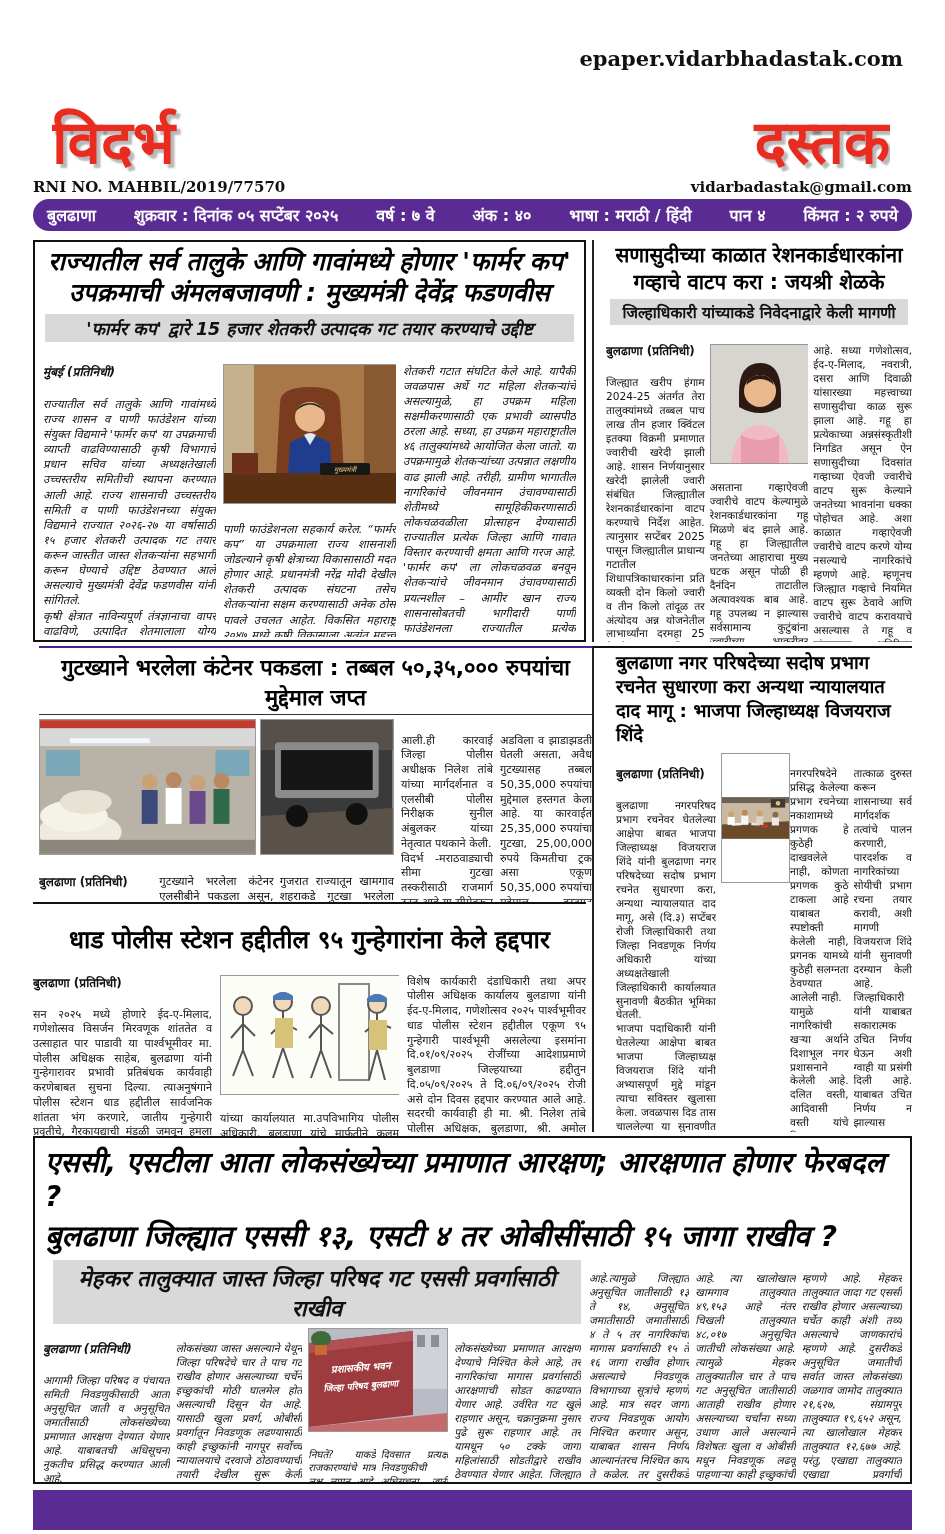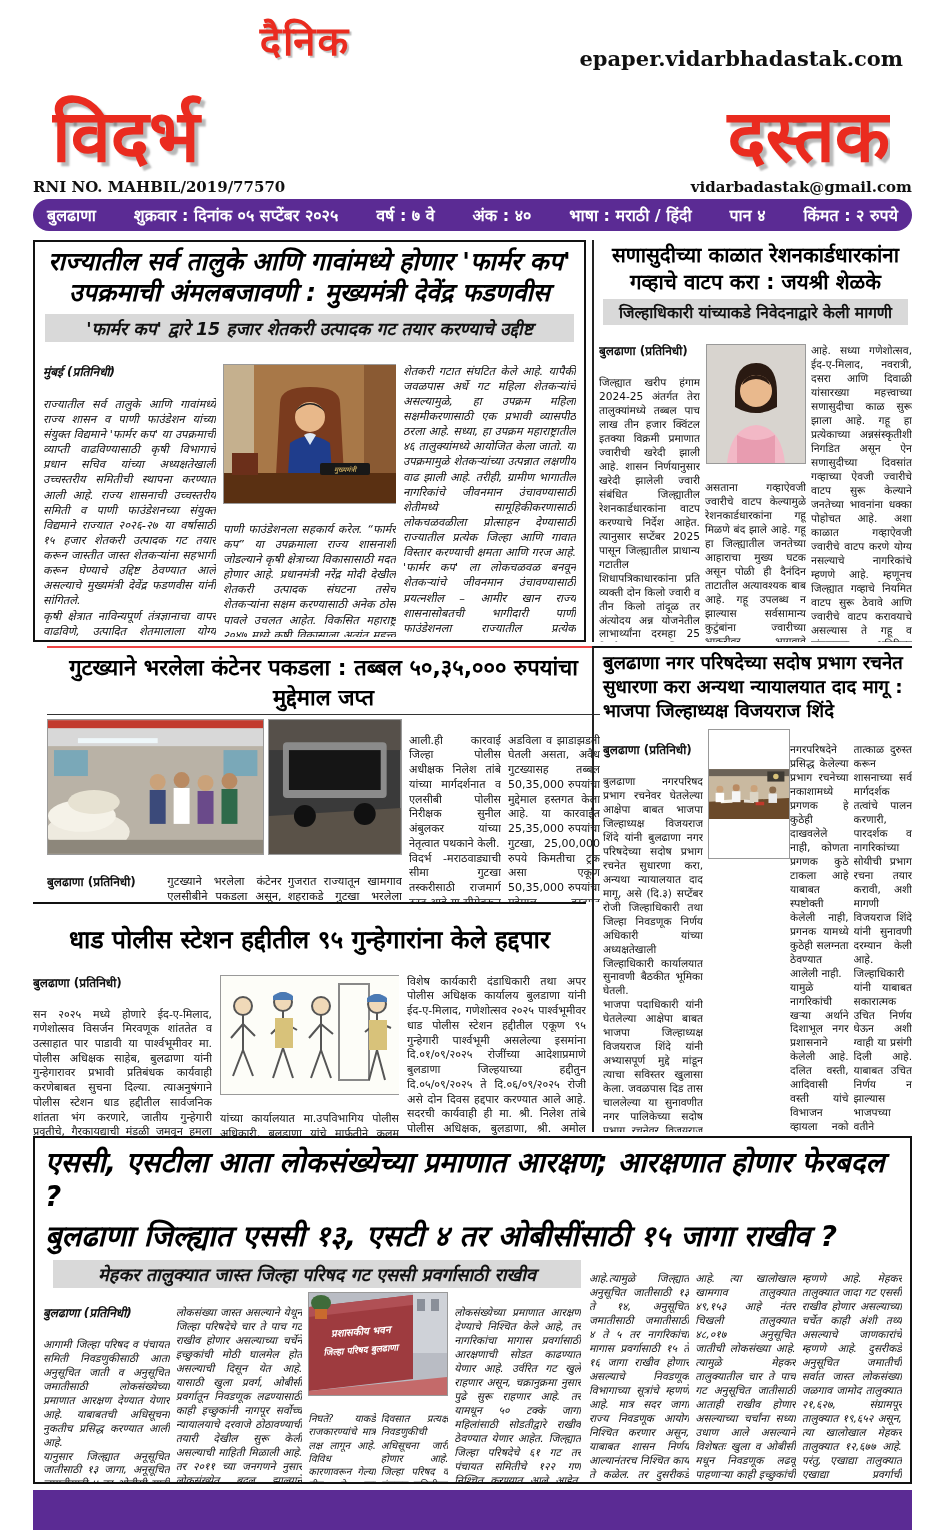--- a/index.html
+++ b/index.html
@@ -4,21 +4,21 @@
 <style>
   html,body{margin:0;padding:0;background:#ffffff;}
   .page{position:relative;width:945px;height:1534px;background:#ffffff;overflow:hidden;
         font-family:"DejaVu Sans",sans-serif;color:#111;}
   .abs{position:absolute;overflow:hidden;}
 
   
   .daily{font-weight:bold;color:#ea2b1f;font-size:40px;letter-spacing:2px;
          text-shadow:2px 2px 1px rgba(0,0,0,.25);}
   .bigtitle{display:flex;justify-content:space-between;align-items:flex-end;
-            font-weight:bold;color:#ea2b1f;font-size:72px;line-height:1;
+            font-weight:bold;color:#ea2b1f;font-size:60px;line-height:1;
             text-shadow:4px 4px 2px rgba(0,0,0,.28);gap:30px;}
   .website{font-weight:bold;font-size:21px;font-family:"DejaVu Serif",serif;}
   .mast-row{display:flex;justify-content:space-between;align-items:flex-end;
             font-weight:bold;font-size:15px;font-family:"DejaVu Serif",serif;}
 
   
   .infobar{background:#5b2b94;color:#fff;display:flex;align-items:center;
            justify-content:space-between;padding:0 14px;font-weight:bold;font-size:16px;}
   .infobar span{white-space:nowrap;}
 
@@ -33,21 +33,20 @@
   .photo{display:block;margin:0 auto 3px auto;border:1px solid #999;}
   .boxed{border:2px solid #111;background:#fff;font-style:italic;}
   .ldiv{border-left:2px solid #222;}
 </style>
 </head>
 <body>
 
 <div class="page">
 
   <div class="abs" style="left:0;top:0;width:945px;height:198px;">
-    <div class="abs daily" style="left:195px;top:12px;width:220px;height:52px;text-align:center;">दैनिक</div>
     <div class="abs website" style="right:42px;top:46px;">epaper.vidarbhadastak.com</div>
     <div class="abs bigtitle" style="left:52px;top:60px;width:838px;height:112px;">
       <span>विदर्भ</span>
       <span>दस्तक</span>
     </div>
     <div class="abs mast-row" style="left:33px;top:174px;width:879px;height:22px;">
       <span>RNI NO. MAHBIL/2019/77570</span>
       <span>vidarbadastak@gmail.com</span>
     </div>
   </div>
@@ -87,21 +86,21 @@
           <text x="121" y="107" font-size="7" fill="#e8c36a" text-anchor="middle">मुख्यमंत्री</text>
         </svg>
         <span>पाणी फाउंडेशनला सहकार्य करेल. “फार्मर कप” या उपक्रमाला राज्य शासनाशी जोडल्याने कृषी क्षेत्राच्या विकासासाठी मदत होणार आहे. प्रधानमंत्री नरेंद्र मोदी देखील शेतकरी उत्पादक संघटना तसेच शेतकऱ्यांना सक्षम करण्यासाठी अनेक ठोस पावले उचलत आहेत. विकसित महाराष्ट्र २०४७ मध्ये कृषी विकासाला अत्यंत महत्त्व देण्यात आले आहे. त्याच दृष्टीने राज्यातील हा उपक्रम देखील महत्त्वपूर्ण ठरेल, असे मुख्यमंत्री यांनी सांगितले. पाणी फाउंडेशनने २०२१ पासून “सत्यमेव जयते फार्मर कप” या उपक्रमाच्या माध्यमातून ५० हजाराहून अधिक शेतकऱ्यांना</span>
       </div>
       <div class="col">
         <span>शेतकरी गटात संघटित केले आहे. यापैकी जवळपास अर्धे गट महिला शेतकऱ्यांचे असल्यामुळे, हा उपक्रम महिला सक्षमीकरणासाठी एक प्रभावी व्यासपीठ ठरला आहे. सध्या, हा उपक्रम महाराष्ट्रातील ४६ तालुक्यांमध्ये आयोजित केला जातो. या उपक्रमामुळे शेतकऱ्यांच्या उत्पन्नात लक्षणीय वाढ झाली आहे. तरीही, ग्रामीण भागातील नागरिकांचे जीवनमान उंचावण्यासाठी शेतीमध्ये सामूहिकीकरणासाठी लोकचळवळीला प्रोत्साहन देण्यासाठी राज्यातील प्रत्येक जिल्हा आणि गावात विस्तार करण्याची क्षमता आणि गरज आहे. 'फार्मर कप' ला लोकचळवळ बनवून शेतकऱ्यांचे जीवनमान उंचावण्यासाठी प्रयत्नशील – आमीर खान राज्य शासनासोबतची भागीदारी पाणी फाउंडेशनला राज्यातील प्रत्येक शेतकऱ्यापर्यंत पोहोचण्याची मोठी संधी देत आहे. ज्ञान, प्रशिक्षण आणि सामूहिकीकरणाच्या माध्यमातून शेतकरी कुटुंबांचे उत्पन्न आणि उत्पादकता वाढवण्यासाठी आम्ही सातत्याने प्रयत्न करू. 'फार्मर कप'ला लोकचळवळ बनवून शेतकऱ्यांची उपजीविका उंचावण्यासाठी प्रयत्नशील राहू, असे मत पाणी फाउंडेशनचे संस्थापक आमीर खान यांनी व्यक्त केले.</span>
       </div>
     </div>
   </div>
 
-  <div class="abs ldiv small" style="left:592px;top:240px;width:320px;height:402px;box-sizing:border-box;padding-left:5px;">
+  <div class="abs ldiv small" style="left:592px;top:240px;width:320px;height:402px;box-sizing:border-box;padding-left:12px;">
     <div class="hl" style="font-size:20.5px;line-height:1.3;padding:2px 0;">सणासुदीच्या काळात रेशनकार्डधारकांना गव्हाचे वाटप करा : जयश्री शेळके</div>
     <div class="subhead" style="font-size:15.5px;margin:2px 4px;">जिल्हाधिकारी यांच्याकडे निवेदनाद्वारे केली मागणी</div>
     <div class="cols" style="padding:3px 0;height:322px;gap:5px;">
       <div class="col">
         <div class="byline">बुलढाणा (प्रतिनिधी)</div>
         <span>जिल्ह्यात खरीप हंगाम 2024-25 अंतर्गत तेरा तालुक्यांमध्ये तब्बल पाच लाख तीन हजार क्विंटल इतक्या विक्रमी प्रमाणात ज्वारीची खरेदी झाली आहे. शासन निर्णयानुसार खरेदी झालेली ज्वारी संबंधित जिल्ह्यातील रेशनकार्डधारकांना वाटप करण्याचे निर्देश आहेत. त्यानुसार सप्टेंबर 2025 पासून जिल्ह्यातील प्राधान्य गटातील शिधापत्रिकाधारकांना प्रति व्यक्ती दोन किलो ज्वारी व तीन किलो तांदूळ तर अंत्योदय अन्न योजनेतील लाभार्थ्यांना दरमहा 25 किलो तांदूळ आणि 10 किलो ज्वारीचे वाटप निश्चित करण्यात आले आहे.
 तथापि, बुलढाणा जिल्ह्यास दरमहा 39 हजार क्विंटल गहू व 64 हजार क्विंटल तांदळाची गरज</span>
       </div>
       <div class="col">
         <svg class="photo" width="98" height="118" viewBox="0 0 98 118">
@@ -113,21 +112,21 @@
           <path d="M30 90 Q49 100 68 90 L68 118 L30 118Z" fill="#e89cb0"></path>
         </svg>
         <span>असताना गव्हाऐवजी ज्वारीचे वाटप केल्यामुळे रेशनकार्डधारकांना गहू मिळणे बंद झाले आहे. गहू हा जिल्ह्यातील जनतेच्या आहाराचा मुख्य घटक असून पोळी ही दैनंदिन ताटातील अत्यावश्यक बाब आहे. गहू उपलब्ध न झाल्यास सर्वसामान्य कुटुंबांना ज्वारीच्या भाकरीवर भागवावे लागणार असून यामुळे आहारातील समतोल बिघडून गरीब व मध्यमवर्गीय कुटुंबांना मोठा त्रास सहन करावा लागत</span>
       </div>
       <div class="col">
         <span>आहे. सध्या गणेशोत्सव, ईद-ए-मिलाद, नवरात्री, दसरा आणि दिवाळी यांसारख्या महत्त्वाच्या सणासुदीचा काळ सुरू झाला आहे. गहू हा प्रत्येकाच्या अन्नसंस्कृतीशी निगडित असून ऐन सणासुदीच्या दिवसांत गव्हाच्या ऐवजी ज्वारीचे वाटप सुरू केल्याने जनतेच्या भावनांना धक्का पोहोचत आहे. अशा काळात गव्हाऐवजी ज्वारीचे वाटप करणे योग्य नसल्याचे नागरिकांचे म्हणणे आहे. म्हणूनच जिल्ह्यात गव्हाचे नियमित वाटप सुरू ठेवावे आणि ज्वारीचे वाटप करावयाचे असल्यास ते गहू व तांदळाच्या अतिरिक्त प्रमाणात करावे, अशी मागणी शिवसेना (उद्धव बाळासाहेब ठाकरे) प्रवक्ता अॅड.जयश्री शेळके यांनी निवेदनाद्वारे जिल्हाधिकारी यांच्याकडे केली आहे.</span>
       </div>
     </div>
   </div>
 
-  <div class="abs" style="left:47px;top:646px;width:553px;height:254px;border-top:2px solid #ef4444;">
+  <div class="abs" style="left:39px;top:646px;width:553px;height:254px;border-top:2px solid #4c1d95;">
     <div class="hl" style="font-size:22px;padding:3px 2px;border-bottom:1px solid #333;margin-bottom:4px;">गुटख्याने भरलेला कंटेनर पकडला : तब्बल ५०,३५,००० रुपयांचा मुद्देमाल जप्त</div>
     <div style="display:flex;gap:7px;">
       <div style="width:355px;flex:none;">
         <div style="display:flex;gap:4px;">
           <svg class="photo" width="216" height="134" viewBox="0 0 216 134" style="margin:0;">
             <rect width="216" height="134" fill="#b9b2a6"></rect>
             <rect x="0" y="0" width="216" height="26" fill="#d8d8d8"></rect>
             <rect x="0" y="0" width="216" height="8" fill="#c23a2e"></rect>
             <rect x="30" y="18" width="80" height="5" fill="#eef7fa"></rect>
             <rect x="6" y="30" width="34" height="26" fill="#7aa8b8"></rect>
@@ -173,21 +172,21 @@
       <div class="col" style="height:246px;font-size:11px;">
         <span>आली.ही कारवाई जिल्हा पोलीस अधीक्षक निलेश तांबे यांच्या मार्गदर्शनात व एलसीबी पोलीस निरीक्षक सुनील अंबुलकर यांच्या नेतृत्वात पथकाने केली.
 विदर्भ -मराठवाड्याची सीमा गुटखा तस्करीसाठी राजमार्ग ठरत आहे.या सीमेवरून बुलढाणा जिल्ह्यात मोठ्या प्रमाणात तस्करी होत असल्याचे 3 सप्टेंबर रोजी उघड झाले. खामगाव शहराकडे गुटखा येत असल्याची गुप्त माहिती स्थागुशाखेच्या पथकाने मिळताच ग्रामीण हद्दीतील रस्त्यावरील पारखेड फाट्यावर नाकेबंदी करून</span>
       </div>
       <div class="col" style="height:246px;font-size:11px;">
         <span>अडविला व झाडाझडती घेतली असता, अवैध गुटख्यासह तब्बल 50,35,000 रुपयांचा मुद्देमाल हस्तगत केला आहे. या कारवाईत 25,35,000 रुपयांचा गुटखा, 25,00,000 रुपये किमतीचा ट्रक असा एकूण 50,35,000 रुपयांचा मुद्देमाल हस्तगत करण्यात आला आहे. सदरची कारवाई पोलीस अधीक्षकनिलेश तांबे यांचे आदेशान्वये अपर पो.अ.श्रेणिक लोढा, अमोल गायकवाड यांच्या मार्गदर्शनाखाली स्थागुशाचे पोनि सुनिल अंबुलकर यांचे नेतृत्वात पोउपनि अविनाश जायभाये,पोहेकॉ. दिपक लेंबुरखाळे, शेख चाँद, गणेश पाटील, पोकॉ. गजानन गोरले, चापोकॉ. निवृत्ती पुंड यांचे पथकाने केली.</span>
       </div>
     </div>
   </div>
 
-  <div class="abs ldiv small" style="left:592px;top:646px;width:320px;height:486px;box-sizing:border-box;padding-left:9px;border-top:2px solid #111;">
+  <div class="abs ldiv small" style="left:592px;top:646px;width:320px;height:486px;box-sizing:border-box;padding-left:22px;border-top:2px solid #111;">
     <div class="hl" style="font-size:18.5px;line-height:1.3;padding:3px 0;text-align:left;">बुलढाणा नगर परिषदेच्या सदोष प्रभाग रचनेत सुधारणा करा अन्यथा न्यायालयात दाद मागू : भाजपा जिल्हाध्यक्ष विजयराज शिंदे</div>
     <div style="display:flex;gap:5px;margin-top:3px;height:440px;">
       <div class="col" style="flex:none;width:100px;">
         <div class="byline">बुलढाणा (प्रतिनिधी)</div>
         <span>बुलढाणा नगरपरिषद प्रभाग रचनेवर घेतलेल्या आक्षेपा बाबत भाजपा जिल्हाध्यक्ष विजयराज शिंदे यांनी बुलढाणा नगर परिषदेच्या सदोष प्रभाग रचनेत सुधारणा करा, अन्यथा न्यायालयात दाद मागू, असे (दि.३) सप्टेंबर रोजी जिल्हाधिकारी तथा जिल्हा निवडणूक निर्णय अधिकारी यांच्या अध्यक्षतेखाली जिल्हाधिकारी कार्यालयात सुनावणी बैठकीत भूमिका घेतली.
 भाजपा पदाधिकारी यांनी घेतलेल्या आक्षेपा बाबत भाजपा जिल्हाध्यक्ष विजयराज शिंदे यांनी अभ्यासपूर्ण मुद्दे मांडून त्याचा सविस्तर खुलासा केला. जवळपास दिड तास चाललेल्या या सुनावणीत नगर पालिकेच्या सदोष प्रभाग रचनेवर विजयराज शिंदे यांनी जिल्हाधिकारी यांचे लक्ष वेधले, यावेळी झालेले चर्चे दरम्यान बुलढाणा नगर प्रशासनाने नागरिकांच्या सोयीची प्रभाग रचना न करता राजकीय व्यक्तींच्या सोयीची प्रभाग रचना केलेली आहे. नगरपरिषदेने नॅशनल हायवे, नदी, नाले,तलाव, शाळा, कब्रस्तान, स्मशानभूमी याबाबतच्या मार्गदर्शक तत्वांचा विचार केला गेलेला नाही.</span>
       </div>
       <div style="flex:1;min-width:0;display:flex;flex-direction:row;">
         <svg class="photo" width="206" height="128" viewBox="0 0 206 128" style="margin-bottom:3px;">
           <rect width="206" height="128" fill="#c9b9a0"></rect>
@@ -254,21 +253,21 @@
         <span>विशेष कार्यकारी दंडाधिकारी तथा अपर पोलीस अधिक्षक कार्यालय बुलडाणा यांनी ईद-ए-मिलाद, गणेशोत्सव २०२५ पार्श्वभूमीवर धाड पोलीस स्टेशन हद्दीतील एकूण ९५ गुन्हेगारी पार्श्वभूमी असलेल्या इसमांना दि.०१/०९/२०२५ रोजींच्या आदेशाप्रमाणे बुलडाणा जिल्हयाच्या हद्दीतुन दि.०५/०९/२०२५ ते दि.०६/०९/२०२५ रोजी असे दोन दिवस हद्दपार करण्यात आले आहे. सदरची कार्यवाही ही मा. श्री. निलेश तांबे पोलीस अधिक्षक, बुलडाणा, श्री. अमोल गायकवाड अपर पोलीस अधिक्षक, बुलडाणा. श्री. सुधीर पाटील, उपविभागिय पोलीस अधिकारी. बुलडाणा, श्री.सुनिल अंमुलकर पो.नि.स्थागुशा, बुलडाणा, यांच्या मार्गदर्शनाखाली श्री. प्रताप दत्तात्रय भोस, ठाणेदार धाड, श्री. परमेश्वर केंद्रे पोउपनि व पोलीस अंमलदार पोलीस स्टेशन धाड यांनी यशस्वी रित्या पार पाडली आहे .</span>
       </div>
     </div>
   </div>
 
   <div class="abs boxed" style="left:33px;top:1136px;width:879px;height:348px;box-sizing:border-box;border-width:2.5px;">
     <div class="hl" style="font-size:28px;padding:4px 4px 0 4px;text-align:left;padding-left:10px;">एससी, एसटीला आता लोकसंख्येच्या प्रमाणात आरक्षण; आरक्षणात होणार फेरबदल ?</div>
     <div class="hl" style="font-size:29px;padding:2px 4px;text-align:left;padding-left:10px;">बुलढाणा जिल्ह्यात एससी १३, एसटी ४ तर ओबीसींसाठी १५ जागा राखीव ?</div>
     <div style="display:flex;gap:8px;padding:2px 8px;height:248px;">
       <div style="flex:none;width:538px;display:flex;flex-direction:column;">
-        <div class="subhead" style="font-size:18px;margin:2px 0 4px 10px;">मेहकर तालुक्यात जास्त जिल्हा परिषद गट एससी प्रवर्गासाठी राखीव</div>
+        <div class="subhead" style="font-size:22px;margin:2px 0 4px 10px;">मेहकर तालुक्यात जास्त जिल्हा परिषद गट एससी प्रवर्गासाठी राखीव</div>
         <div class="cols small" style="gap:6px;flex:1;min-height:0;">
           <div class="col">
             <div class="byline">बुलढाणा (प्रतिनिधी)</div>
             <span>आगामी जिल्हा परिषद व पंचायत समिती निवडणुकीसाठी आता अनुसूचित जाती व अनुसूचित जमातीसाठी लोकसंख्येच्या प्रमाणात आरक्षण देण्यात येणार आहे. याबाबतची अधिसूचना नुकतीच प्रसिद्ध करण्यात आली आहे.
 यानुसार जिल्ह्यात अनूसूचित जातीसाठी १३ जागा, अनूसूचित जमातीसाठी ४ तर ओबीसी साठी १५ जिल्हा परिषद गट राखीव होणार असल्याची शक्यता निवडणूक विभागाच्या सूत्रांनी व्यक्त केली आहे. दरम्यान, मेहकर तालुक्यात अनुसूचित जातीची</span>
           </div>
           <div class="col">
             <span>लोकसंख्या जास्त असल्याने येथून जिल्हा परिषदेचे चार ते पाच गट राखीव होणार असल्याच्या चर्चेने इच्छुकांची मोठी घालमेल होत असल्याची दिसून येत आहे. यासाठी खुला प्रवर्ग, ओबीसी प्रवर्गातून निवडणूक लढण्यासाठी काही इच्छुकांनी नागपूर सर्वोच्च न्यायालयाचे दरवाजे ठोठावण्याची तयारी देखील सुरू केली असल्याची माहिती मिळाली आहे. तर २०११ च्या जनगणने नुसार लोकसंख्येत बदल झाल्याने आरक्षणतही फेरबदल होणार असल्याचे सूत्रांचे म्हणणे आहे. असे असले तरी हा केवळ चर्चा असून, नेमके आरक्षण काय</span>
           </div>
           <div style="flex:none;width:140px;display:flex;flex-direction:column;">

